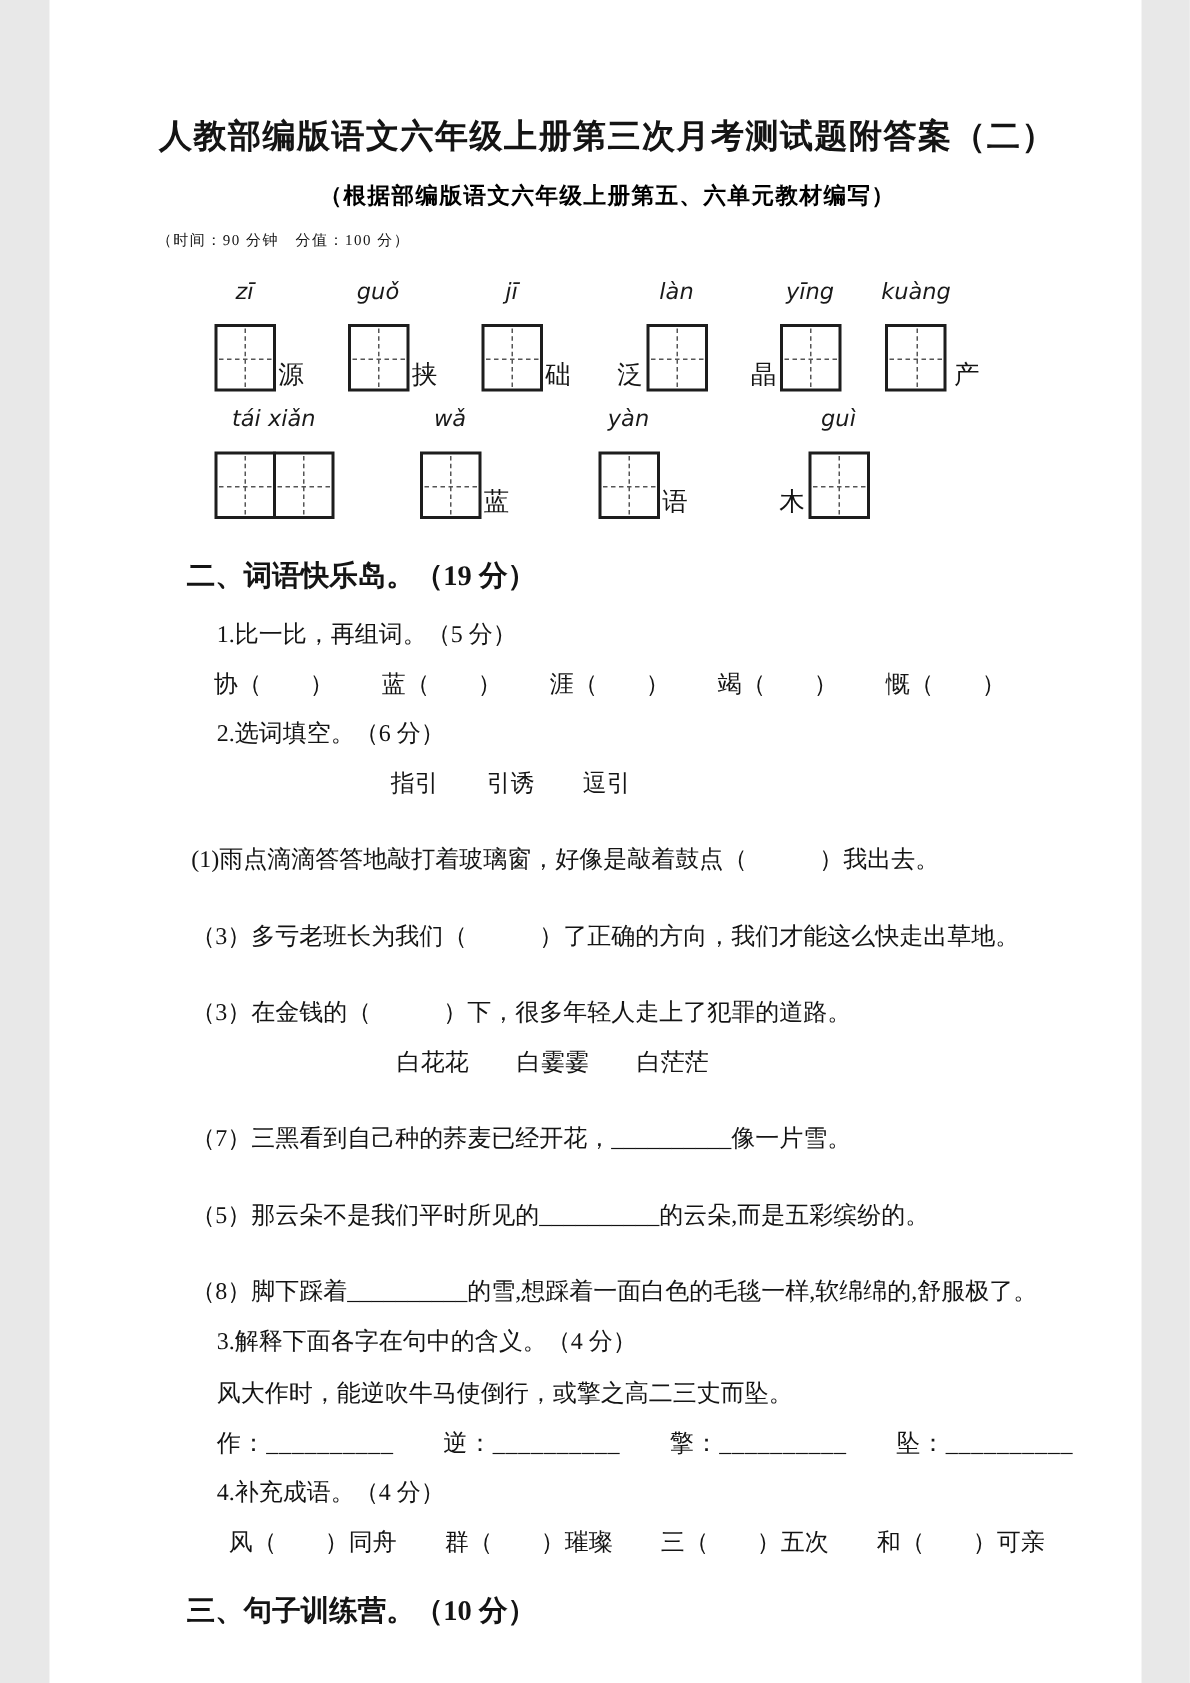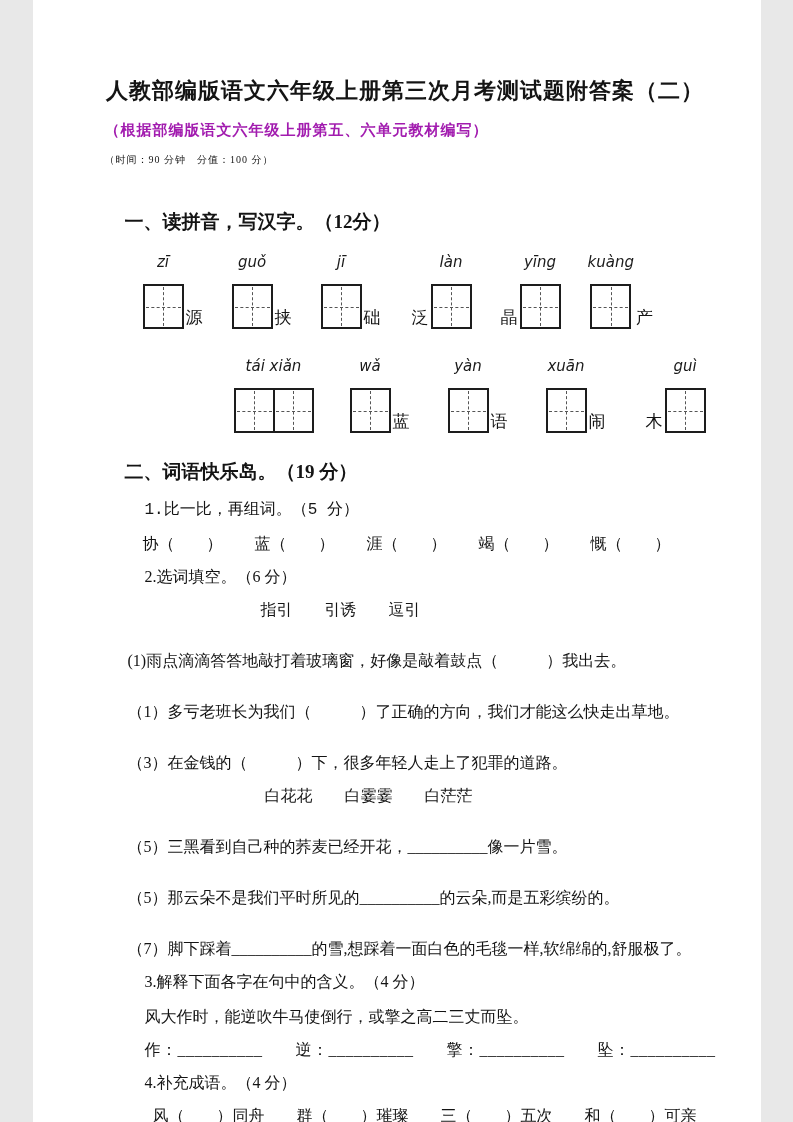--- a/index.html
+++ b/index.html
@@ -7,36 +7,36 @@
     width:728px;height:1122px;background:#ffffff;margin:0 auto;
     box-sizing:border-box;padding:76px 55px 0 92px;overflow:hidden;
     font-family:"Liberation Serif","DejaVu Serif",serif;color:#141414;
     position:relative;
   }
   .doc-title{
     text-align:center;font-size:22px;font-weight:bold;letter-spacing:1px;
     line-height:30px;margin:0 0 0 -20px;
   }
   .doc-subtitle{
-    font-size:15px;color:#a21caf;font-weight:bold;
+    text-align:center;font-size:15px;color:#000000;font-weight:bold;
     margin:15px 0 0 -20px;letter-spacing:1px;
   }
   .doc-meta{
     font-size:10px;margin:13px 0 0 -20px;letter-spacing:1px;
   }
   .sec-heading{
     font-size:19px;font-weight:bold;margin:0;line-height:26px;
   }
   .sec1-heading{margin-top:42px;}
   .sec2-heading{margin-top:26px;}
   .sec3-heading{margin-top:22px;}
   
   .pz-row{display:flex;align-items:flex-end;margin:18px 0 0 18px;}
   .pz-row.r1{gap:27px;}
-  .pz-row.r2{gap:36px;margin-top:28px;justify-content:flex-end;}
+  .pz-row.r2{gap:57px;margin-top:9px;}
   .pz-group{display:flex;align-items:flex-end;}
   .pz-stack{display:flex;flex-direction:column;align-items:center;}
   .py{
     font-family:"DejaVu Sans","Liberation Sans",sans-serif;
     font-size:15px;line-height:18px;margin-bottom:13px;white-space:nowrap;color:#1a1a1a;font-style:italic;
   }
   .boxes{display:flex;}
   .tian{
     width:41px;height:45px;border:2px solid #1d1d1d;position:relative;
     background:#fff;box-sizing:border-box;
@@ -55,32 +55,31 @@
   
   .line{font-size:16px;line-height:23px;margin:10px 0;white-space:nowrap;}
   .q-label{margin-left:20px;}
   .q1-row{margin-left:18px;}
   .opts{margin-left:136px;}
   .opts2{margin-left:140px;}
   .item{margin-left:3px;margin-top:28px;}
   .sentence{margin-left:20px;margin-top:12px;}
   .blanks-line{margin-left:20px;letter-spacing:0.5px;}
   .q4-row{margin-left:28px;}
-  .mt-big{margin-top:14px;font-family:Liberation Mono, monospace;}
+  .mt-big{margin-top:14px;}
 </style>
 </head>
 <body>
 
 <div class="page">
 
   <h1 class="doc-title">人教部编版语文六年级上册第三次月考测试题附答案（二）</h1>
   <div class="doc-subtitle">（根据部编版语文六年级上册第五、六单元教材编写）</div>
   <div class="doc-meta">（时间：90 分钟　分值：100 分）</div>
 
-  <h2 class="sec-heading sec1-heading">一、读拼音，写汉字。（12分）</h2>
 
   <div class="pz-row r1">
     <div class="pz-group">
       <span class="hz"></span>
       <div class="pz-stack">
         <div class="py">zī</div>
         <div class="boxes">
             <div class="tian"></div>
           </div>
       </div>
@@ -164,55 +163,45 @@
       <span class="hz"></span>
       <div class="pz-stack">
         <div class="py">yàn</div>
         <div class="boxes">
             <div class="tian"></div>
           </div>
       </div>
       <span class="hz">语</span>
     </div>
     <div class="pz-group">
-      <span class="hz"></span>
-      <div class="pz-stack">
-        <div class="py">xuān</div>
-        <div class="boxes">
-            <div class="tian"></div>
-          </div>
-      </div>
-      <span class="hz">闹</span>
-    </div>
-    <div class="pz-group">
       <span class="hz">木</span>
       <div class="pz-stack">
         <div class="py">guì</div>
         <div class="boxes">
             <div class="tian"></div>
           </div>
       </div>
       <span class="hz"></span>
     </div>
   </div>
 
   <h2 class="sec-heading sec2-heading">二、词语快乐岛。（19 分）</h2>
 
   <div class="line q-label mt-big">1.比一比，再组词。（5 分）</div>
   <div class="line q1-row">协（　　）　　蓝（　　）　　涯（　　）　　竭（　　）　　慨（　　）</div>
 
   <div class="line q-label">2.选词填空。（6 分）</div>
   <div class="line opts">指引　　引诱　　逗引</div>
   <div class="line item">(1)雨点滴滴答答地敲打着玻璃窗，好像是敲着鼓点（　　　）我出去。</div>
-  <div class="line item">（1）多亏老班长为我们（　　　）了正确的方向，我们才能这么快走出草地。</div>
+  <div class="line item">（3）多亏老班长为我们（　　　）了正确的方向，我们才能这么快走出草地。</div>
   <div class="line item">（3）在金钱的（　　　）下，很多年轻人走上了犯罪的道路。</div>
   <div class="line opts2">白花花　　白霎霎　　白茫茫</div>
-  <div class="line item">（5）三黑看到自己种的荞麦已经开花，__________像一片雪。</div>
+  <div class="line item">（7）三黑看到自己种的荞麦已经开花，__________像一片雪。</div>
   <div class="line item">（5）那云朵不是我们平时所见的__________的云朵,而是五彩缤纷的。</div>
-  <div class="line item">（7）脚下踩着__________的雪,想踩着一面白色的毛毯一样,软绵绵的,舒服极了。</div>
+  <div class="line item">（8）脚下踩着__________的雪,想踩着一面白色的毛毯一样,软绵绵的,舒服极了。</div>
 
   <div class="line q-label">3.解释下面各字在句中的含义。（4 分）</div>
   <div class="line sentence">风大作时，能逆吹牛马使倒行，或擎之高二三丈而坠。</div>
   <div class="line blanks-line">作：__________　　逆：__________　　擎：__________　　坠：__________</div>
 
   <div class="line q-label">4.补充成语。（4 分）</div>
   <div class="line q4-row">风（　　）同舟　　群（　　）璀璨　　三（　　）五次　　和（　　）可亲</div>
 
   <h2 class="sec-heading sec3-heading">三、句子训练营。（10 分）</h2>
 

